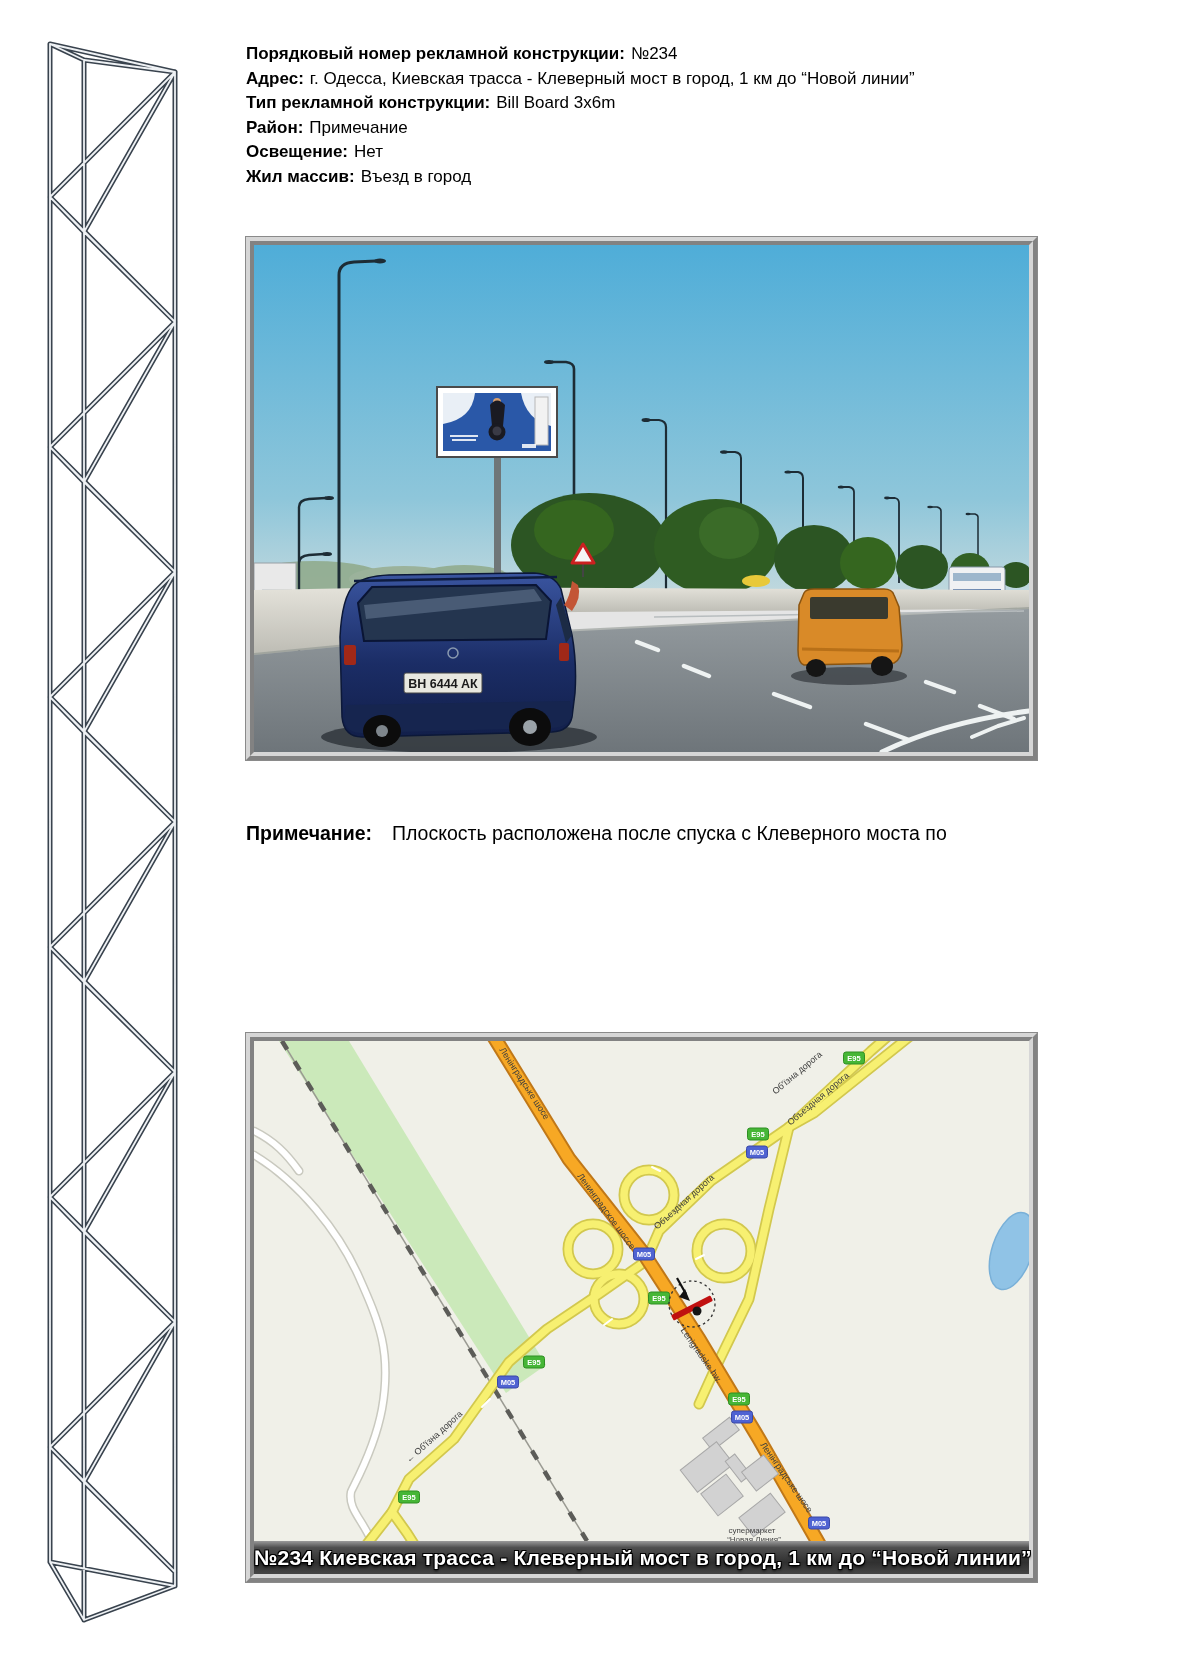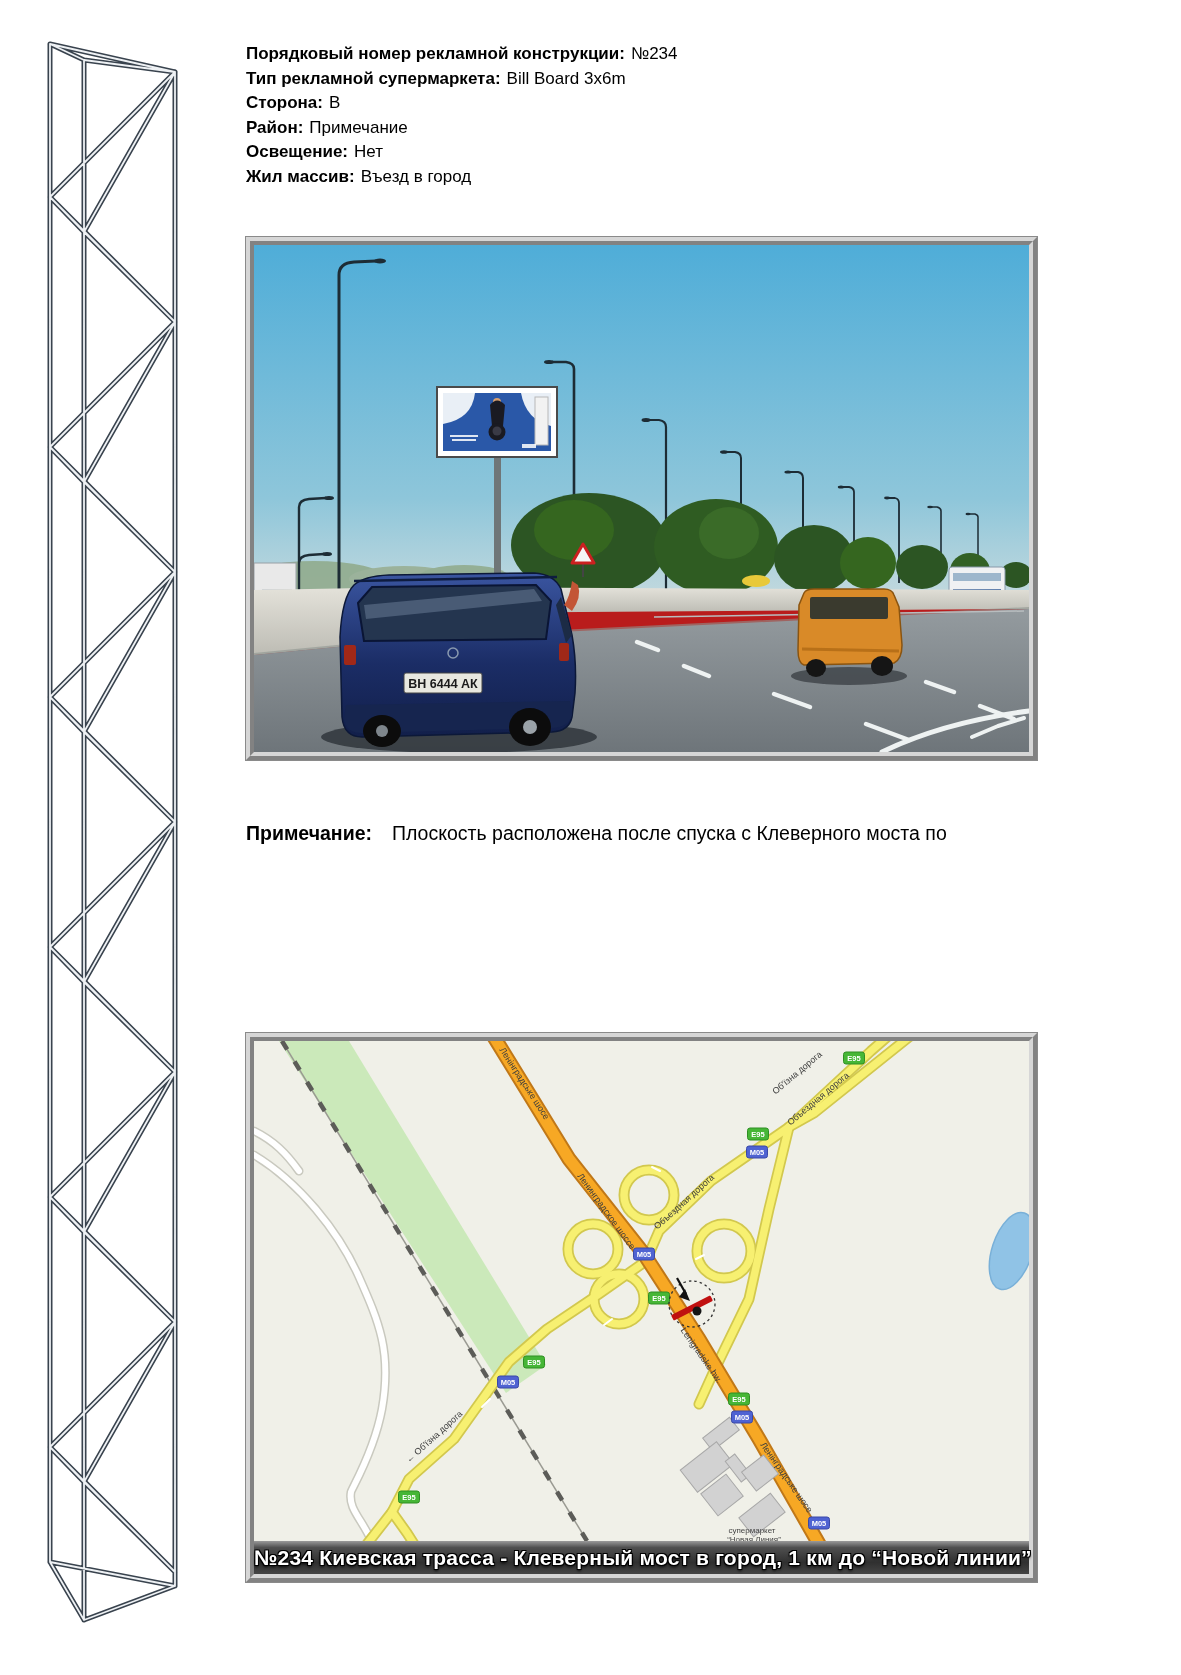--- a/index.html
+++ b/index.html
@@ -4,21 +4,21 @@
 <style>
   html,body{margin:0;padding:0;}
   body{
     width:1181px;height:1675px;position:relative;background:#ffffff;
     font-family:"Liberation Sans",sans-serif;color:#000;overflow:hidden;
   }
   .tower{position:absolute;left:38px;top:34px;}
   .hdr{position:absolute;left:246px;top:42px;}
   .hline{font-size:17px;line-height:24.6px;white-space:nowrap;}
   .hl{font-weight:bold;margin-right:6px;}
-  .panel{position:absolute;border:8px ridge #d6d6d6;outline:1px solid #8a8a8a;background:#b91c1c;}
+  .panel{position:absolute;border:8px ridge #d6d6d6;outline:1px solid #8a8a8a;background:#e5e5e5;}
   .photoP{left:246px;top:237px;width:775px;height:507px;}
   .noteB{position:absolute;left:246px;top:820px;width:808px;font-size:19.5px;line-height:27.5px;}
   .noteB b{margin-right:20px;}
   .mapP{left:246px;top:1033px;width:775px;height:533px;}
   .capbar{
     position:absolute;left:0;top:500px;width:775px;height:33px;
     background:linear-gradient(180deg,#9a9a9a 0%,#4f4f4f 20%,#303030 65%,#454545 100%);
     color:#fff;font-weight:bold;font-size:21px;line-height:33px;text-align:center;
     text-shadow:-1px -1px 0 #000,1px -1px 0 #000,-1px 1px 0 #000,1px 1px 0 #000,0 2px 3px #000;
     letter-spacing:.2px;white-space:nowrap;
@@ -32,22 +32,22 @@
   <svg width="152" height="1600" viewBox="0 0 152 1600">
     <g fill="none" stroke-linecap="round" stroke-linejoin="round">
       <path stroke="#39434e" stroke-width="5" d="M12,10 L12,1528 M46,26 L46,1586 M137,38 L137,1552 M12,10 L137,38 M12,10 L46,26 M46,26 L137,38 M12,1528 L46,1586 M46,1586 L137,1552 M12,1528 L137,1552 M137,38 L12,163 M137,38 L46,198 M12,163 L46,198 M12,163 L137,288 M46,198 L137,288 M137,288 L12,413 M137,288 L46,448 M12,413 L46,448 M12,413 L137,538 M46,448 L137,538 M137,538 L12,663 M137,538 L46,698 M12,663 L46,698 M12,663 L137,788 M46,698 L137,788 M137,788 L12,913 M137,788 L46,948 M12,913 L46,948 M12,913 L137,1038 M46,948 L137,1038 M137,1038 L12,1163 M137,1038 L46,1198 M12,1163 L46,1198 M12,1163 L137,1288 M46,1198 L137,1288 M137,1288 L12,1413 M137,1288 L46,1448 M12,1413 L46,1448 M12,1413 L137,1538 M46,1448 L137,1538"></path>
       <path stroke="#eef1f4" stroke-width="1.8" d="M12,10 L12,1528 M46,26 L46,1586 M137,38 L137,1552 M12,10 L137,38 M12,10 L46,26 M46,26 L137,38 M12,1528 L46,1586 M46,1586 L137,1552 M12,1528 L137,1552 M137,38 L12,163 M137,38 L46,198 M12,163 L46,198 M12,163 L137,288 M46,198 L137,288 M137,288 L12,413 M137,288 L46,448 M12,413 L46,448 M12,413 L137,538 M46,448 L137,538 M137,538 L12,663 M137,538 L46,698 M12,663 L46,698 M12,663 L137,788 M46,698 L137,788 M137,788 L12,913 M137,788 L46,948 M12,913 L46,948 M12,913 L137,1038 M46,948 L137,1038 M137,1038 L12,1163 M137,1038 L46,1198 M12,1163 L46,1198 M12,1163 L137,1288 M46,1198 L137,1288 M137,1288 L12,1413 M137,1288 L46,1448 M12,1413 L46,1448 M12,1413 L137,1538 M46,1448 L137,1538"></path>
     </g>
   </svg>
 </div>
 
 <div class="hdr">
   <div class="hline"><span class="hl">Порядковый номер рекламной конструкции:</span><span>№234</span></div>
-  <div class="hline"><span class="hl">Тип рекламной супермаркета:</span><span>Bill Board 3x6m</span></div>
-  <div class="hline"><span class="hl">Сторона:</span><span>В</span></div>
+  <div class="hline"><span class="hl">Адрес:</span><span>г. Одесса, Киевская трасса - Клеверный мост в город, 1 км до “Новой линии”</span></div>
+  <div class="hline"><span class="hl">Тип рекламной конструкции:</span><span>Bill Board 3x6m</span></div>
   <div class="hline"><span class="hl">Район:</span><span>Примечание</span></div>
   <div class="hline"><span class="hl">Освещение:</span><span>Нет</span></div>
   <div class="hline"><span class="hl">Жил массив:</span><span>Въезд в город</span></div>
 </div>
 
 <div class="panel photoP">
   <svg width="775" height="507" viewBox="0 0 775 507">
     <defs>
       <linearGradient id="skyG" x1="0" y1="0" x2="0" y2="1">
         <stop offset="0" stop-color="#4fadd8"></stop>

